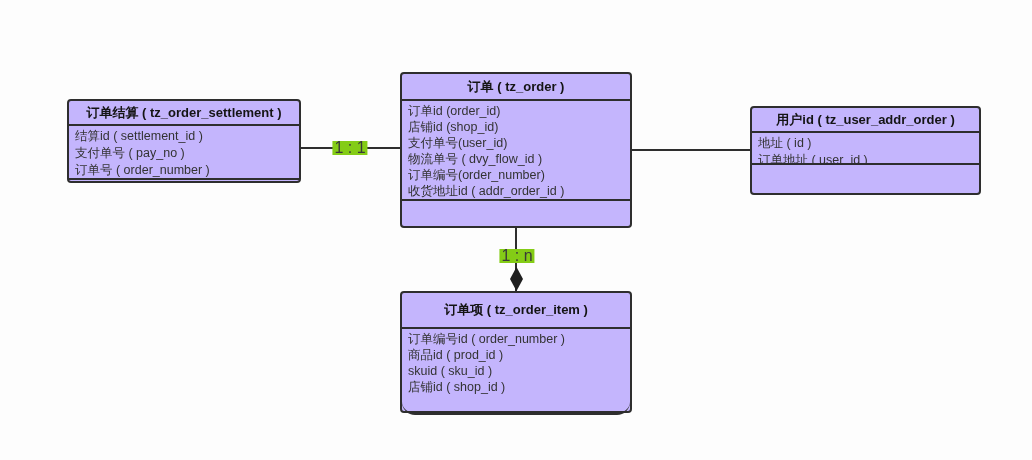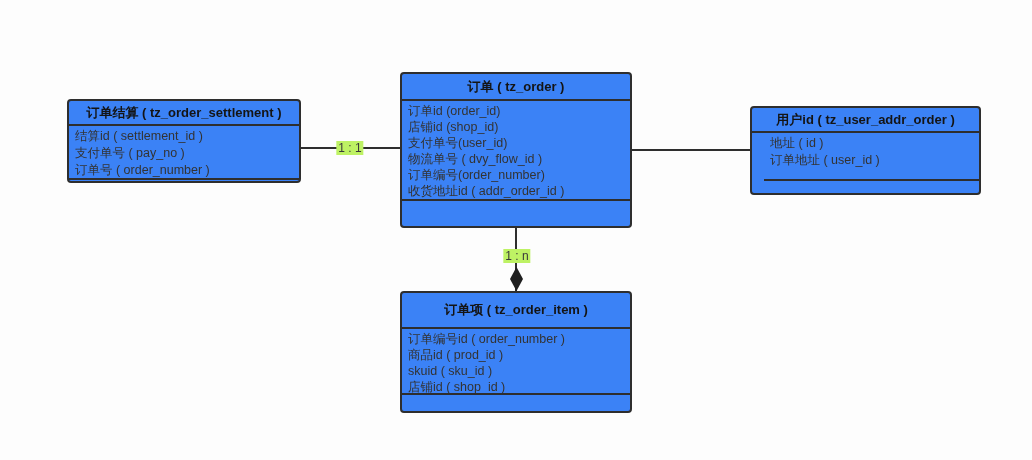--- a/index.html
+++ b/index.html
@@ -14,21 +14,21 @@
     position: relative;
     width: 1032px; height: 460px;
     overflow: hidden;
     background: #fdfdfd;
   }
   .entity {
     position: absolute;
     box-sizing: border-box;
     display: flex;
     flex-direction: column;
-    background: #3b82f6;
+    background: #c4b5fd;
     border: 2px solid #2e2e2e;
     border-radius: 4px;
   }
   .entity-title {
     box-sizing: border-box;
     flex: 0 0 auto;
     display: flex;
     align-items: center;
     justify-content: center;
     border-bottom: 2px solid #2e2e2e;
@@ -58,40 +58,40 @@
   .entity-settlement .entity-fields { height: 54px; }
   .entity-settlement .field-row     { line-height: 16.8px; }
 
   .entity-order { left: 400px; top: 72px; width: 232px; height: 156px; }
   .entity-order .entity-title  { height: 27px; }
   .entity-order .entity-fields { height: 100px; }
   .entity-order .field-row     { line-height: 16.1px; }
 
   .entity-address { left: 750px; top: 106px; width: 231px; height: 89px; }
   .entity-address .entity-title  { height: 25px; }
-  .entity-address .entity-fields { height: 48px; margin-left: 12px; }
+  .entity-address .entity-fields { height: 32px; }
   .entity-address .field-row     { line-height: 16.5px; }
 
   .entity-item { left: 400px; top: 291px; width: 232px; height: 122px; }
   .entity-item .entity-title  { height: 36px; }
-  .entity-item .entity-fields { height: 66px; }
+  .entity-item .entity-fields { height: 86px; border-radius: 13px; }
   .entity-item .field-row     { line-height: 16.1px; }
 
   
   .connector { position: absolute; background: #2e2e2e; }
   .conn-settlement-order { left: 301px; top: 147px; width: 99px;  height: 2px; }
   .conn-order-address    { left: 632px; top: 149px; width: 118px; height: 2px; }
   .conn-order-item       { left: 515px; top: 228px; width: 2px;   height: 63px; }
 
   .conn-label {
     position: absolute;
     transform: translate(-50%, -50%);
-    background: #bef264;
+    background: #84cc16;
     padding: 0 2px;
-    font-size: 12px;
+    font-size: 16px;
     color: #3a3a3a;
     white-space: nowrap;
     line-height: 14px;
   }
   .label-one-one { left: 350px; top: 148px; }
   .label-one-n   { left: 517px; top: 256px; }
 
   .diamond {
     position: absolute;
     left: 510px; top: 267px;

